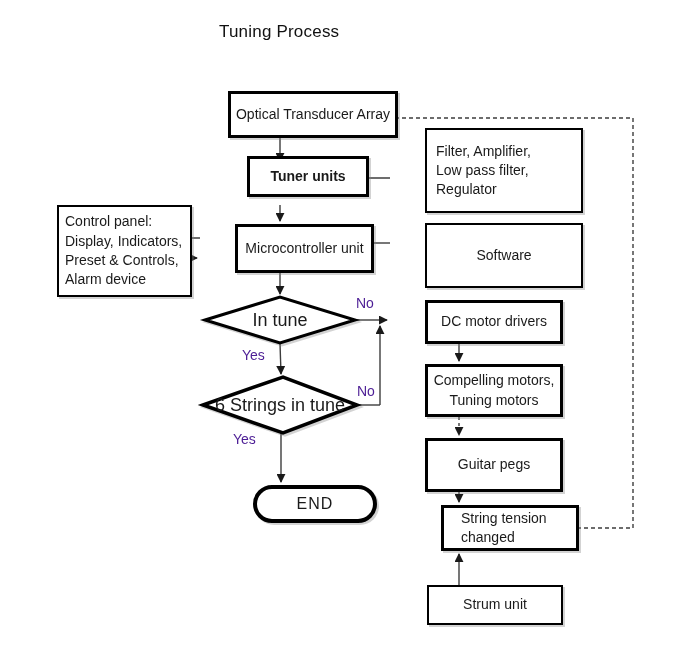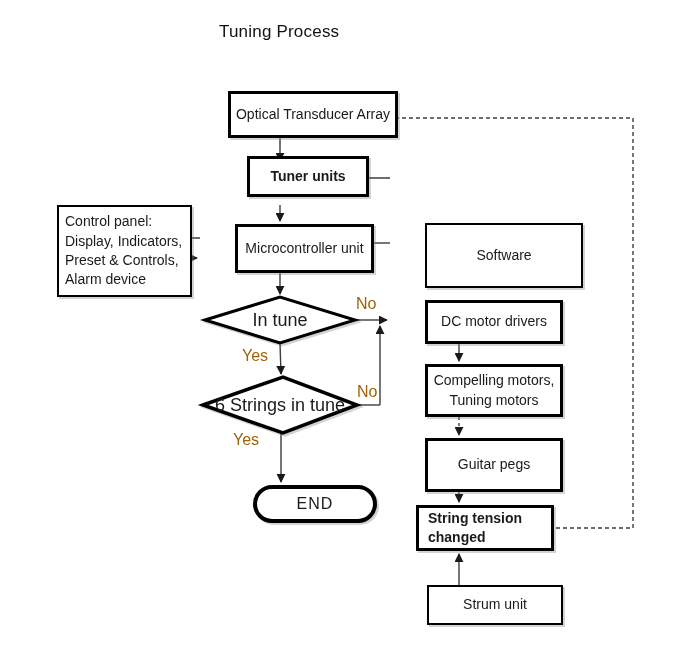--- a/index.html
+++ b/index.html
@@ -21,21 +21,21 @@
     box-shadow:2px 2px 0 rgba(130,130,130,0.35);
     margin-left:35px;
   }
   .node.thin{border-width:2px;}
   .node.leftalign{justify-content:flex-start;text-align:left;}
   .node.end-node{border-radius:19px;font-size:16px;letter-spacing:1px;border-width:4px;}
   .dlabel{
     position:absolute;display:flex;align-items:center;justify-content:center;
     font-size:18px;text-align:center;pointer-events:none;
   }
-  .edge-label{position:absolute;font-size:16px;color:#a16207;}
+  .edge-label{position:absolute;font-size:14px;color:#4c1d95;}
   .diamond{filter:drop-shadow(2px 2px 0 rgba(130,130,130,0.35));}
 </style>
 </head>
 <body>
 
 <div class="stage">
 
   <div class="title">Tuning Process</div>
 
   <svg class="wires" width="700" height="651" viewBox="0 0 700 651">
@@ -79,38 +79,41 @@
     <path d="M 528 528 L 633 528 L 633 118 L 369 118" fill="none" stroke="#3d3d3d" stroke-width="1.4" stroke-dasharray="4 3" marker-end="url(#ah)"></path>
 
     <polygon class="diamond" points="205,320 280,297 355,320 280,343" fill="#fff" stroke="#000" stroke-width="3"></polygon>
     <polygon class="diamond" points="203,405 283,377 357,405 283,433" fill="#fff" stroke="#000" stroke-width="3.5"></polygon>
   </svg>
 
   <div class="node" style="left:193px;top:91px;width:170px;height:47px;">Optical Transducer Array</div>
 
   <div class="node" style="left:212px;top:156px;width:122px;height:41px;font-weight:bold;">Tuner units</div>
 
+  <div class="node thin leftalign" style="left:390px;top:128px;width:158px;height:85px;padding-left:9px;align-items:center;">Filter, Amplifier,
+Low pass filter,
+Regulator</div>
 
   <div class="node thin leftalign" style="left:22px;top:205px;width:135px;height:92px;padding-left:6px;">Control panel:
 Display, Indicators,
 Preset &amp; Controls,
 Alarm device</div>
 
   <div class="node" style="left:200px;top:224px;width:139px;height:49px;">Microcontroller unit</div>
 
   <div class="node thin" style="left:390px;top:223px;width:158px;height:65px;">Software</div>
 
   <div class="node" style="left:390px;top:300px;width:138px;height:44px;">DC motor drivers</div>
 
   <div class="node" style="left:390px;top:364px;width:138px;height:53px;">Compelling motors,
 Tuning motors</div>
 
   <div class="node" style="left:390px;top:438px;width:138px;height:54px;">Guitar pegs</div>
 
-  <div class="node leftalign" style="left:381px;top:505px;width:138px;height:46px;padding-left:9px;font-weight:bold;">String tension
+  <div class="node leftalign" style="left:406px;top:505px;width:138px;height:46px;padding-left:17px;">String tension
 changed</div>
 
   <div class="node thin" style="left:392px;top:585px;width:136px;height:40px;">Strum unit</div>
 
   <div class="node end-node" style="left:218px;top:485px;width:124px;height:38px;">END</div>
 
   <div class="dlabel" style="left:205px;top:297px;width:150px;height:46px;">In tune</div>
 
   <div class="dlabel" style="left:203px;top:377px;width:154px;height:56px;">6 Strings in tune</div>
 

